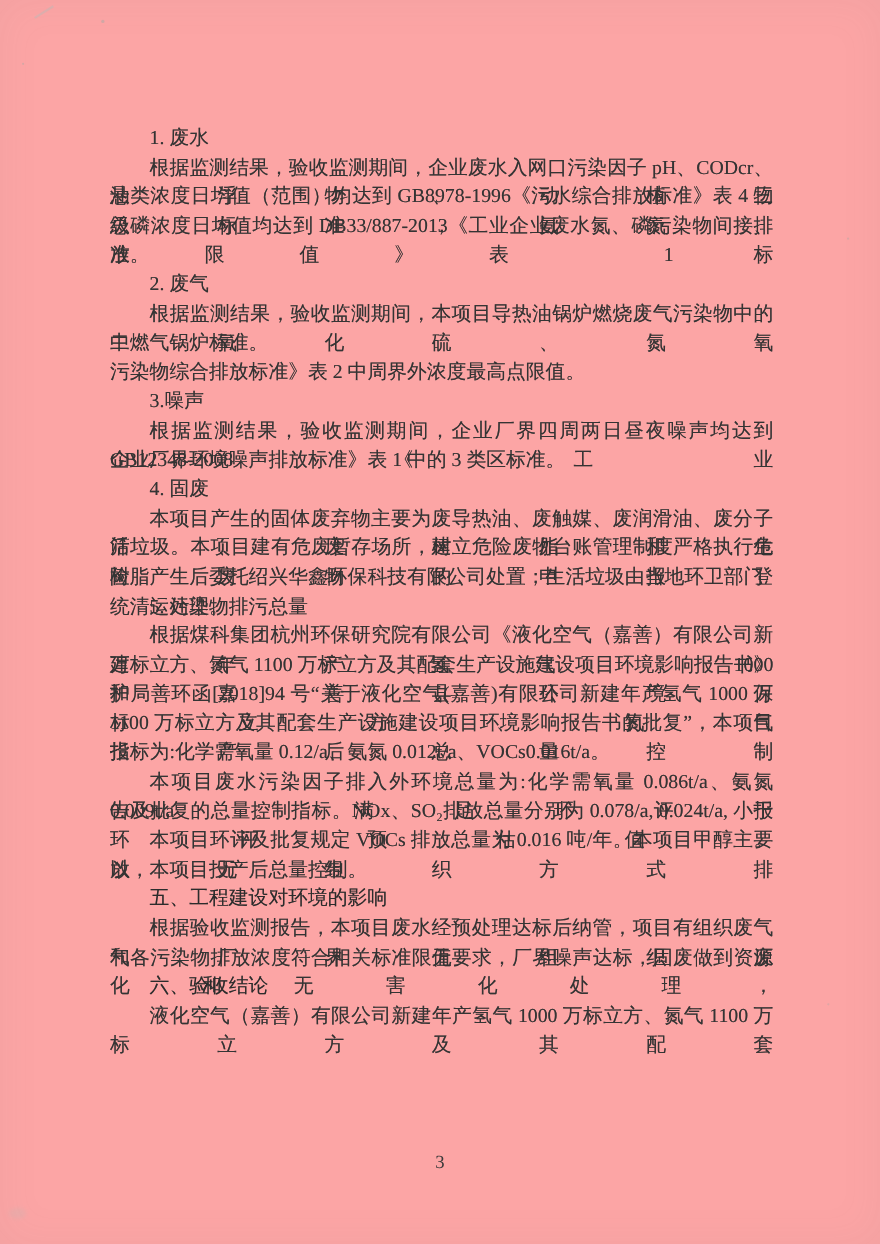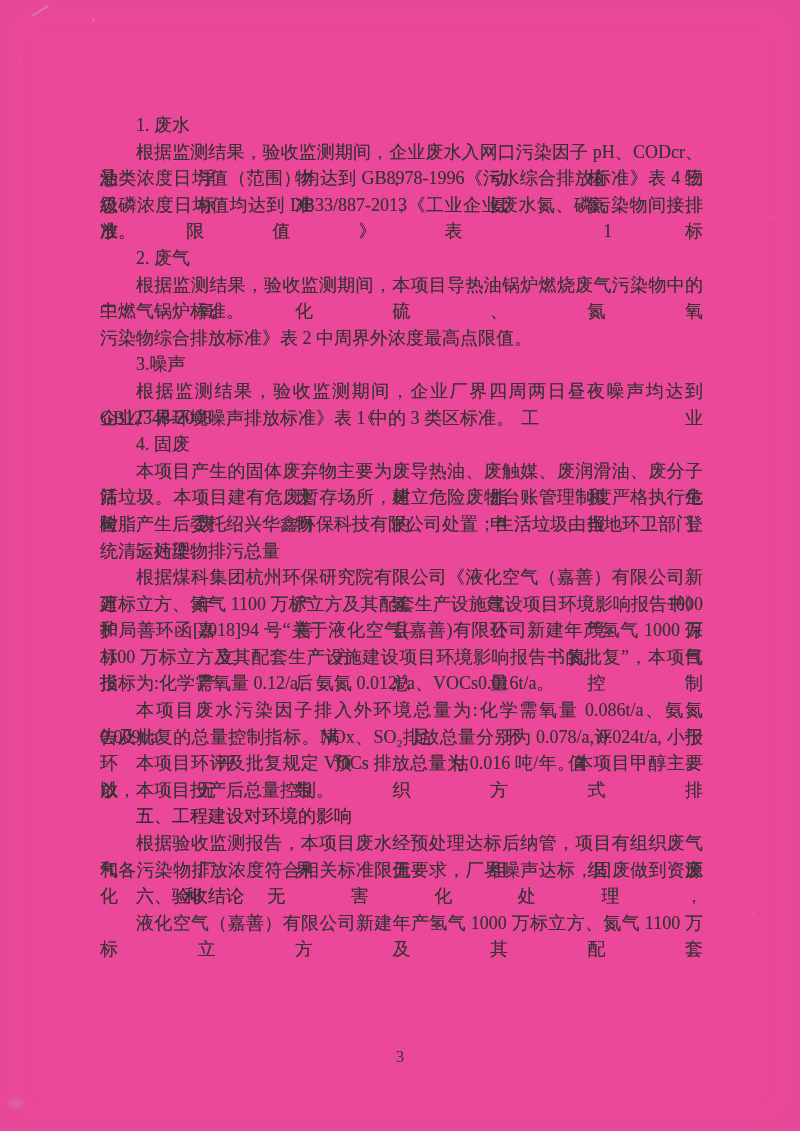--- a/index.html
+++ b/index.html
@@ -1,20 +1,20 @@
 <!DOCTYPE html>
 <html><head>
 <meta charset="utf-8">
 <style>
   html,body{margin:0;padding:0;background:#e8e8e6;}
   .page{
     position:relative;
     width:800px;height:1131px;
     margin:0 auto;
-    background:#ec4899;
+    background:#fca5a5;
     font-family:"Liberation Serif","DejaVu Serif",serif;
     color:#343434;
     overflow:hidden;
     box-shadow:inset 0 0 40px rgba(120,120,115,.07);
   }
   .textblock{
     position:absolute;
     left:100px;top:112px;width:603px;
   }
   .line{

